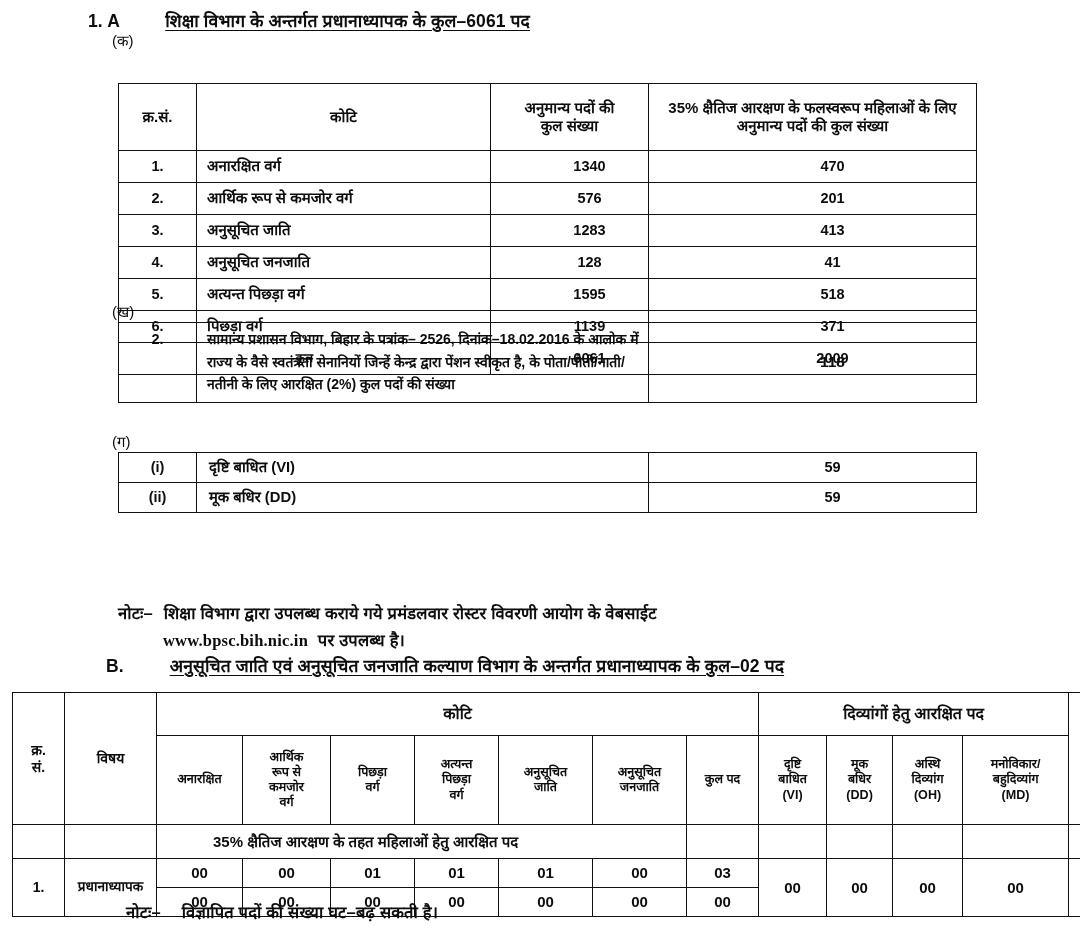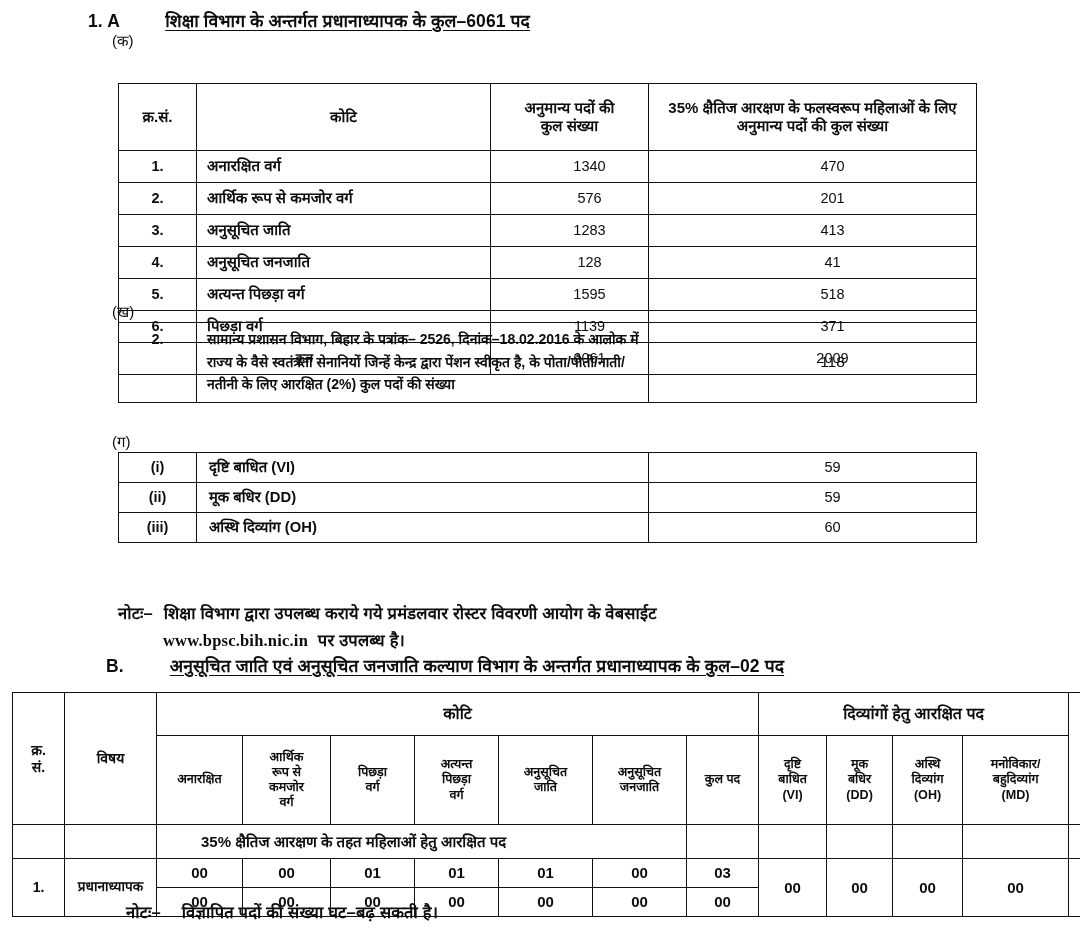--- a/index.html
+++ b/index.html
@@ -55,21 +55,21 @@
   }
   table td, table th {
     border: 1.6px solid #111;
     font-weight: 700;
     font-size: 14.5px;
     padding: 2px 4px;
     text-align: center;
     vertical-align: middle;
     line-height: 1.22;
   }
-  .num { font-size: 14.5px; font-weight: 400; padding-left: 44px; }
+  .num { font-size: 14.5px; font-weight: 700; padding-left: 44px; }
 
   
   #table-ka { width: 858px; margin-top: 31px; }
   #table-ka td.hdr { height: 62px; font-size: 15px; }
   #table-ka tbody td { height: 27px; }
   #table-ka td.cat { text-align: left; padding-left: 10px; font-size: 15px; }
 
   
   #table-kha { width: 858px; }
   #table-kha td.para {
@@ -98,21 +98,21 @@
     line-height: 1.2;
   }
   #table-bottom td.group-hdr { font-size: 16px; height: 40px; }
   #table-bottom td.col-hdr { height: 86px; vertical-align: middle; }
   #table-bottom td.sn-hdr,
   #table-bottom td.subj-hdr { font-size: 14px; }
   #table-bottom td.women-row {
     font-size: 15px;
     height: 31px;
     text-align: left;
-    padding-left: 44px;
+    padding-left: 56px;
   }
   #table-bottom td.blank-cell { }
   #table-bottom td.data { height: 26px; font-size: 15px; }
   #table-bottom td.data-total { font-weight: 700; }
   #table-bottom td.subject-name { font-size: 13.6px; }
   #table-bottom td.sn-cell { font-size: 14px; }
   #table-bottom td.dis-data { font-size: 15px; }
 
   
   .pos { position: absolute; }
@@ -224,25 +224,20 @@
       <tbody>
         <tr>
           <td>(i)</td>
           <td class="dis-name">दृष्टि बाधित  (VI)</td>
           <td class="num">59</td>
         </tr>
         <tr>
           <td>(ii)</td>
           <td class="dis-name">मूक बधिर  (DD)</td>
           <td class="num">59</td>
-        </tr>
-        <tr>
-          <td>(iii)</td>
-          <td class="dis-name">अस्थि दिव्यांग  (OH)</td>
-          <td class="num">60</td>
         </tr>
       </tbody>
     </table>
   </div>
 
   <div class="pos note" style="left:118px; top:601px; width:900px;">
     <span>नोटः–</span>
     <span style="margin-left:6px">शिक्षा विभाग द्वारा उपलब्ध कराये गये प्रमंडलवार रोस्टर विवरणी आयोग के वेबसाईट</span>
   </div>
   <div class="pos note" style="left:163px; top:628px;">

